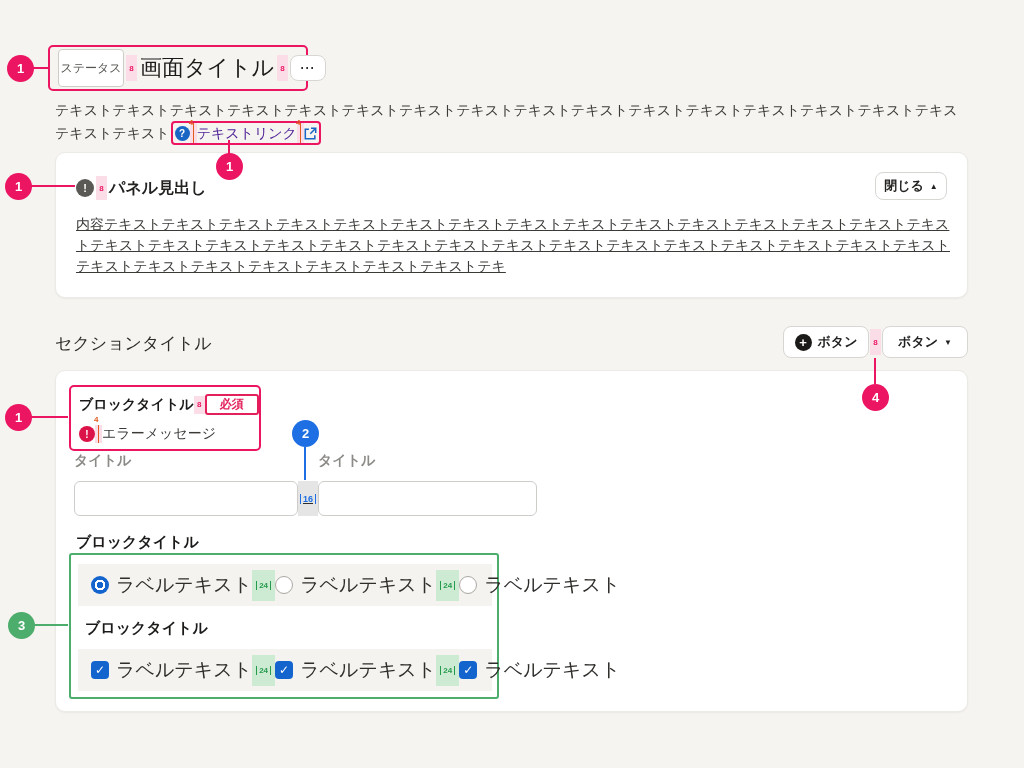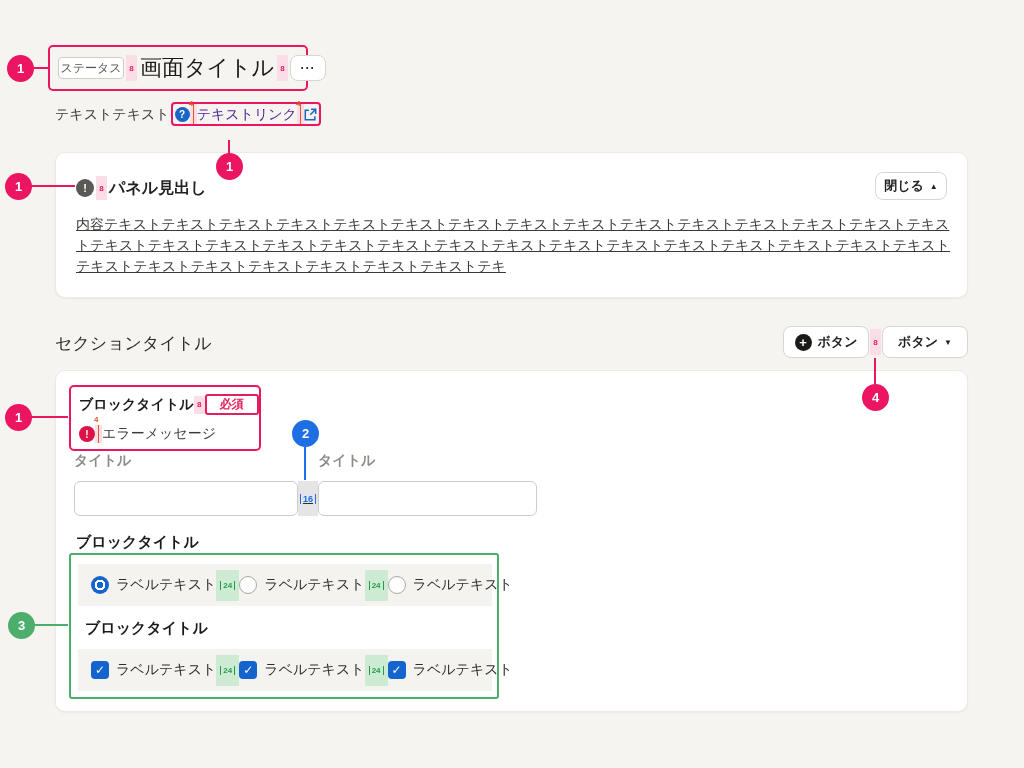--- a/index.html
+++ b/index.html
@@ -28,21 +28,21 @@
   .gap4 { display:inline-block; position:relative; width:7px; background:#fadde7; flex:none; }
   .gap4::before { content:""; position:absolute; left:3px; top:0; bottom:0; width:1px; background:#E25A1E; }
   .gap4 .num { position:absolute; top:-10px; left:-1px; color:#E25A1E; font-size:8px; font-weight:bold; }
   .gap16 { display:flex; align-items:center; justify-content:center; background:#e5e5e5; flex:none;text-decoration:underline; }
   .gap16 span { font-size:9px; font-weight:bold; color:#1D6FE3; border-left:1px solid #1D6FE3; border-right:1px solid #1D6FE3; padding:0 2px; line-height:10px; }
   .gap24 { display:inline-flex; align-items:center; justify-content:center; width:23px; height:31px; background:#cdebd3; flex:none; }
   .gap24 span { font-size:8px; font-weight:bold; color:#259a4c; border-left:1px solid #259a4c; border-right:1px solid #259a4c; padding:0 2px; line-height:9px; }
 
   
   .header-box { display:flex; align-items:center; padding-left:8px; gap:2px; background:transparent; }
-  .status-badge { width:66px; height:22px; border:1px solid #cfcdc8; border-radius:4px; background:#fff;
+  .status-badge { width:66px; height:38px; border:1px solid #cfcdc8; border-radius:4px; background:#fff;
                   font-size:12px; color:#55534f; display:flex; align-items:center; justify-content:center; flex:none; }
   .page-title { font-size:22px; color:#1b1a18; white-space:nowrap; padding:0 1px; }
   .more-btn { width:36px; height:26px; border:1px solid #d8d6d2; border-radius:8px; background:#fff;
               font-size:12px; font-weight:bold; color:#242220; display:flex; align-items:center; justify-content:center; letter-spacing:1px; flex:none; }
 
   
   .intro { font-size:14px; line-height:19px; color:#3c3a37; width:912px; }
   .intro .l2 { display:flex; align-items:center; margin-top:1px; }
   .linkbox { display:inline-flex; align-items:center; border:2px solid #EC1562; border-radius:4px; padding:0 2px; height:24px; margin:0 1px; }
   .help-icon { width:15px; height:15px; border-radius:50%; background:#1a66c4; color:#fff; font-size:10px; font-weight:bold;
@@ -71,21 +71,21 @@
   .error-row { display:flex; align-items:center; margin-top:10px; }
   .error-icon { width:16px; height:16px; border-radius:50%; background:#dc1349; color:#fff; font-size:10px; font-weight:bold;
                 display:flex; align-items:center; justify-content:center; flex:none; }
   .error-text { font-size:14px; color:#3c3a37; white-space:nowrap; }
 
   .field-label { font-size:14px; font-weight:600; color:#8d8b87; }
   .input { width:100%; height:100%; border:1px solid #cfcdc9; border-radius:6px; background:#fff; outline:none; font-size:14px; padding:0 8px; }
 
   .opt-row { background:#f4f3f0; display:flex; align-items:center; padding-left:13px; }
   .opt-item { display:flex; align-items:center; gap:7px; }
-  .opt-label { font-size:14px; color:#2f2d2a; white-space:nowrap; }
+  .opt-label { font-size:19px; color:#2f2d2a; white-space:nowrap; }
   .radio { width:18px; height:18px; border-radius:50%; flex:none; }
   .radio.on  { background:radial-gradient(circle,#1464ce 0 3px,#fff 3px 5.2px,#1464ce 5.2px 100%); }
   .radio.off { background:#fff; border:1.5px solid #aaa8a3; }
   .checkbox { width:18px; height:18px; border-radius:4px; background:#1464ce; color:#fff; font-size:12px; font-weight:bold;
               display:flex; align-items:center; justify-content:center; flex:none; }
 </style>
 </head>
 <body>
 
 <div class="canvas">
@@ -95,20 +95,21 @@
 
   <div class="abs specbox-pink header-box" style="left:48px;top:45px;width:260px;height:46px;">
     <span class="status-badge">ステータス</span>
     <span class="gap8" style="height:26px;">8</span>
     <span class="page-title">画面タイトル</span>
     <span class="gap8" style="height:26px;">8</span>
     <button class="more-btn">···</button>
   </div>
 
   <div class="abs intro" style="left:55px;top:101px;">
+    <div>テキストテキストテキストテキストテキストテキストテキストテキストテキストテキストテキストテキストテキストテキストテキストテキス</div>
     <div class="l2">
       <span>テキストテキスト</span>
       <span class="linkbox">
         <span class="help-icon">?</span>
         <span class="gap4" style="height:20px;">
             <span class="num">4</span>
           </span>
         <a class="text-link">テキストリンク</a>
         <span class="gap4" style="height:20px;">
             <span class="num">4</span>

